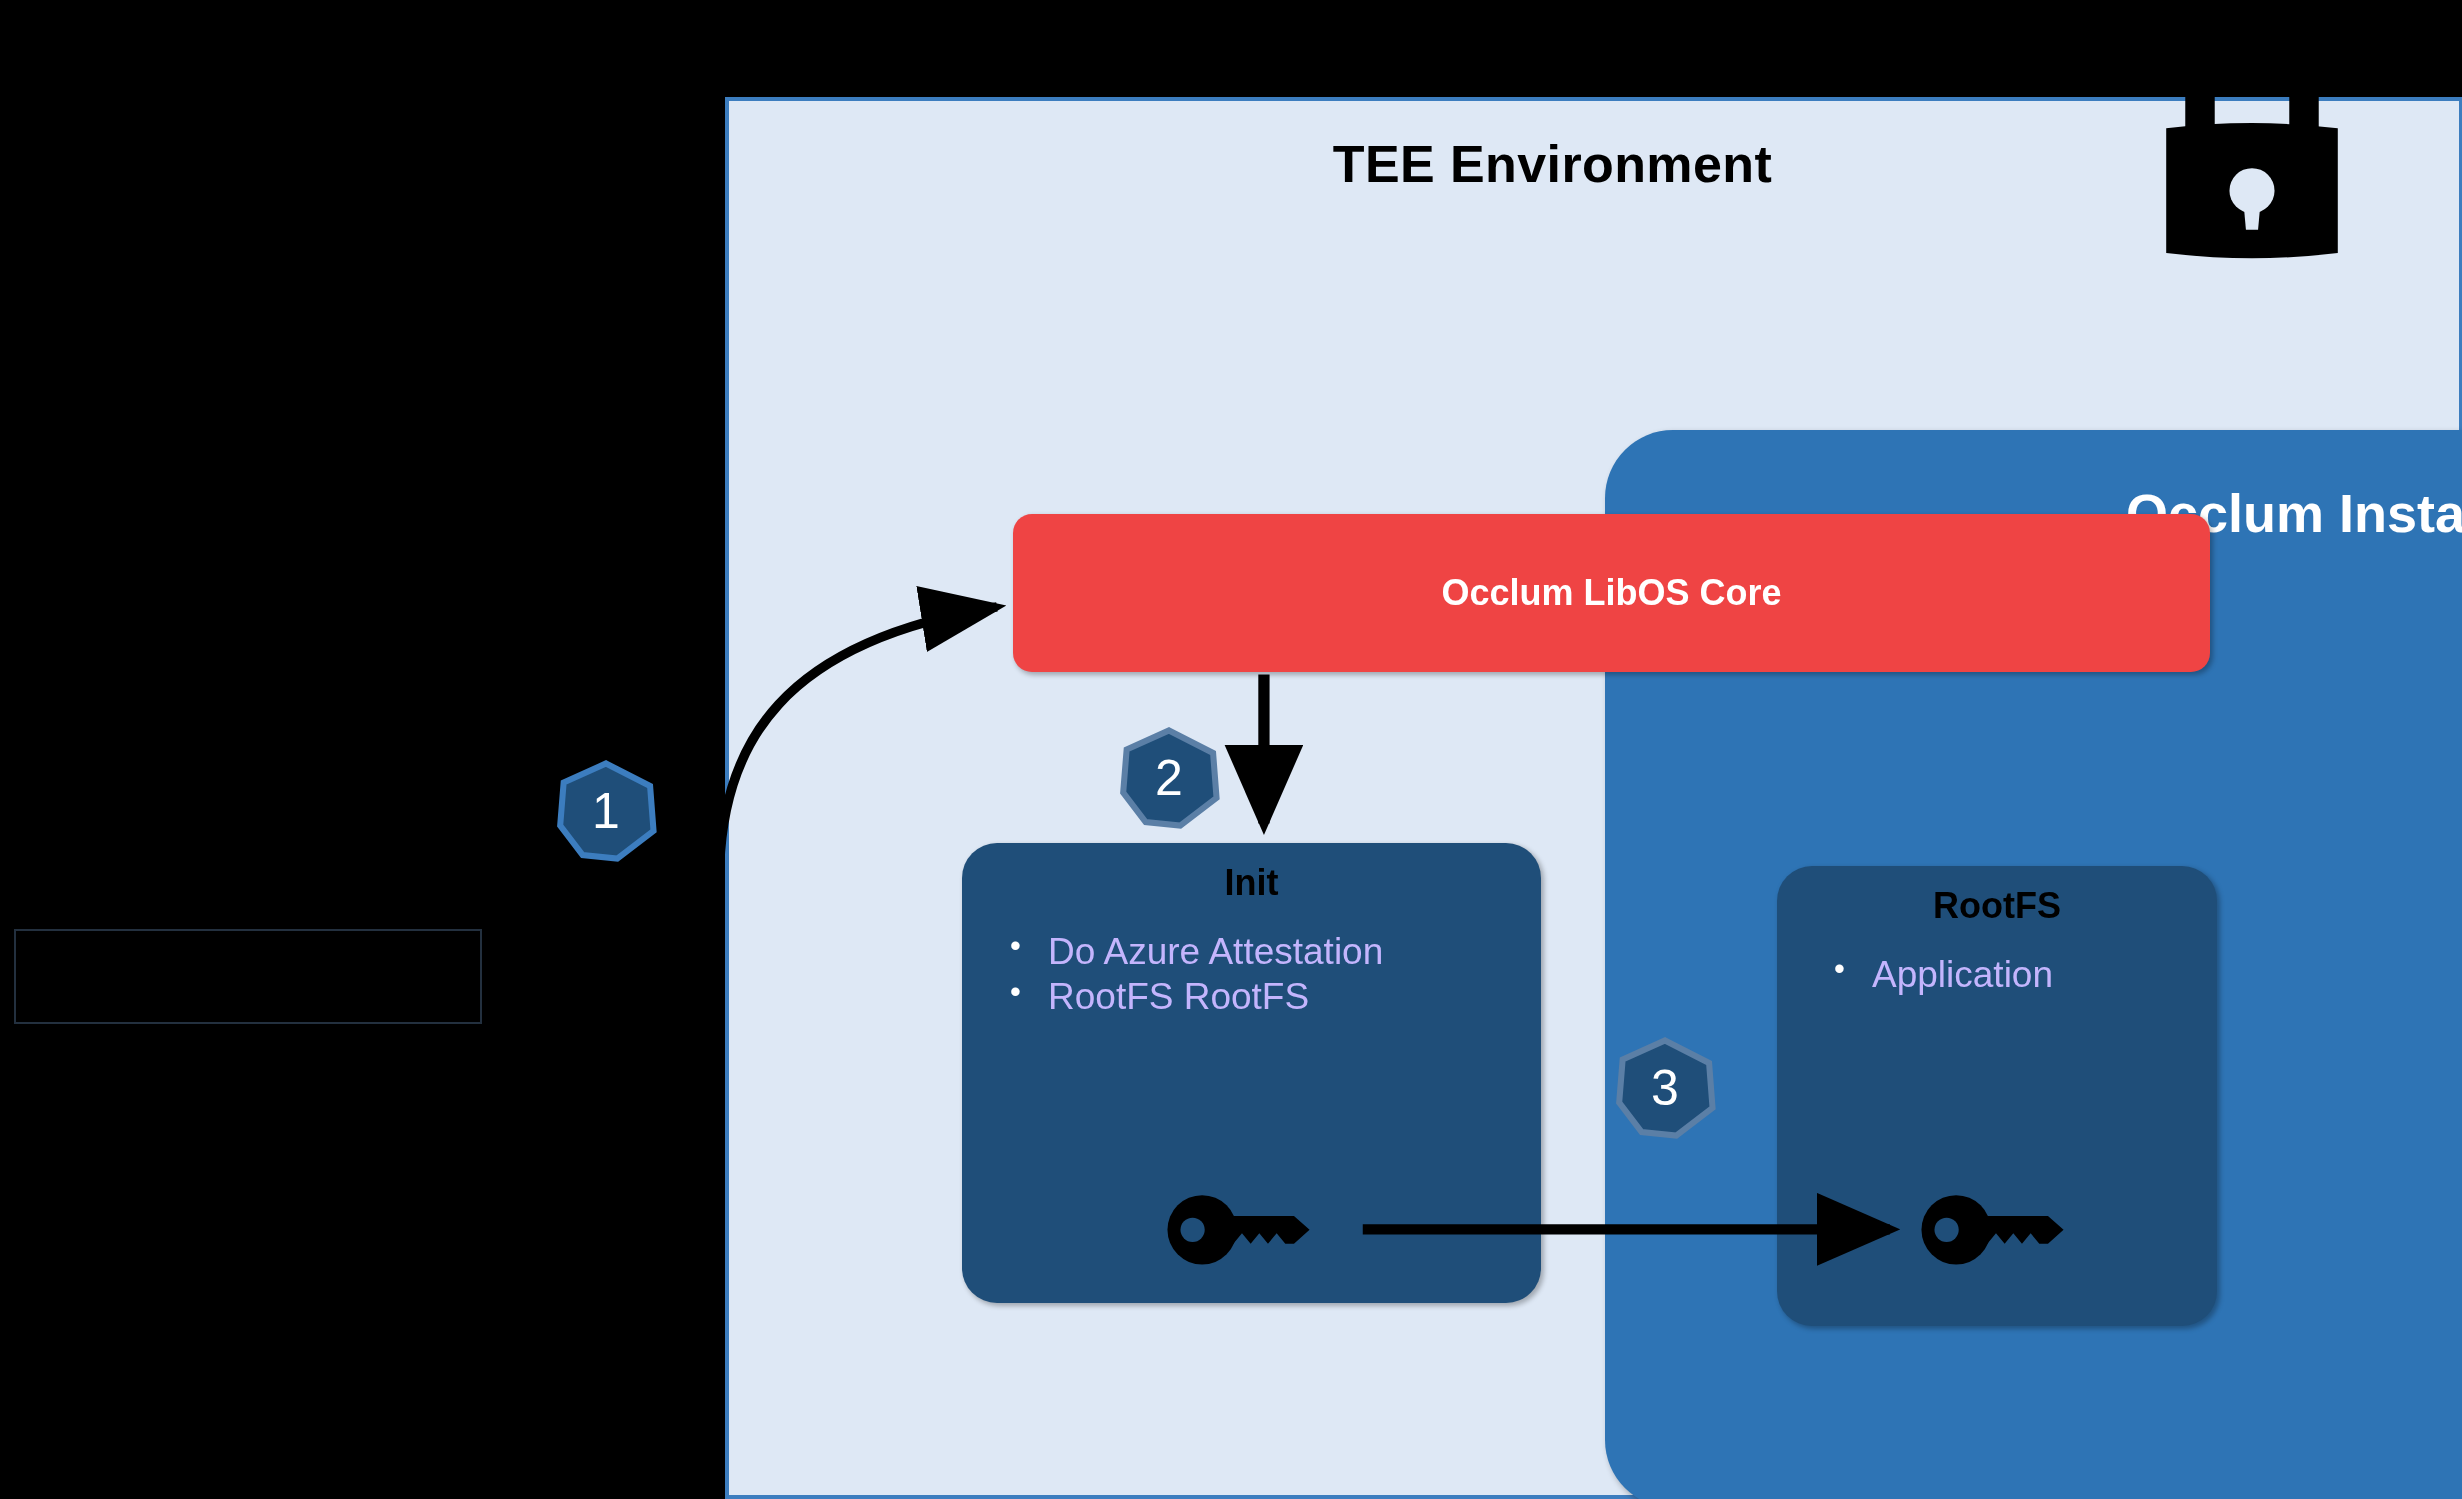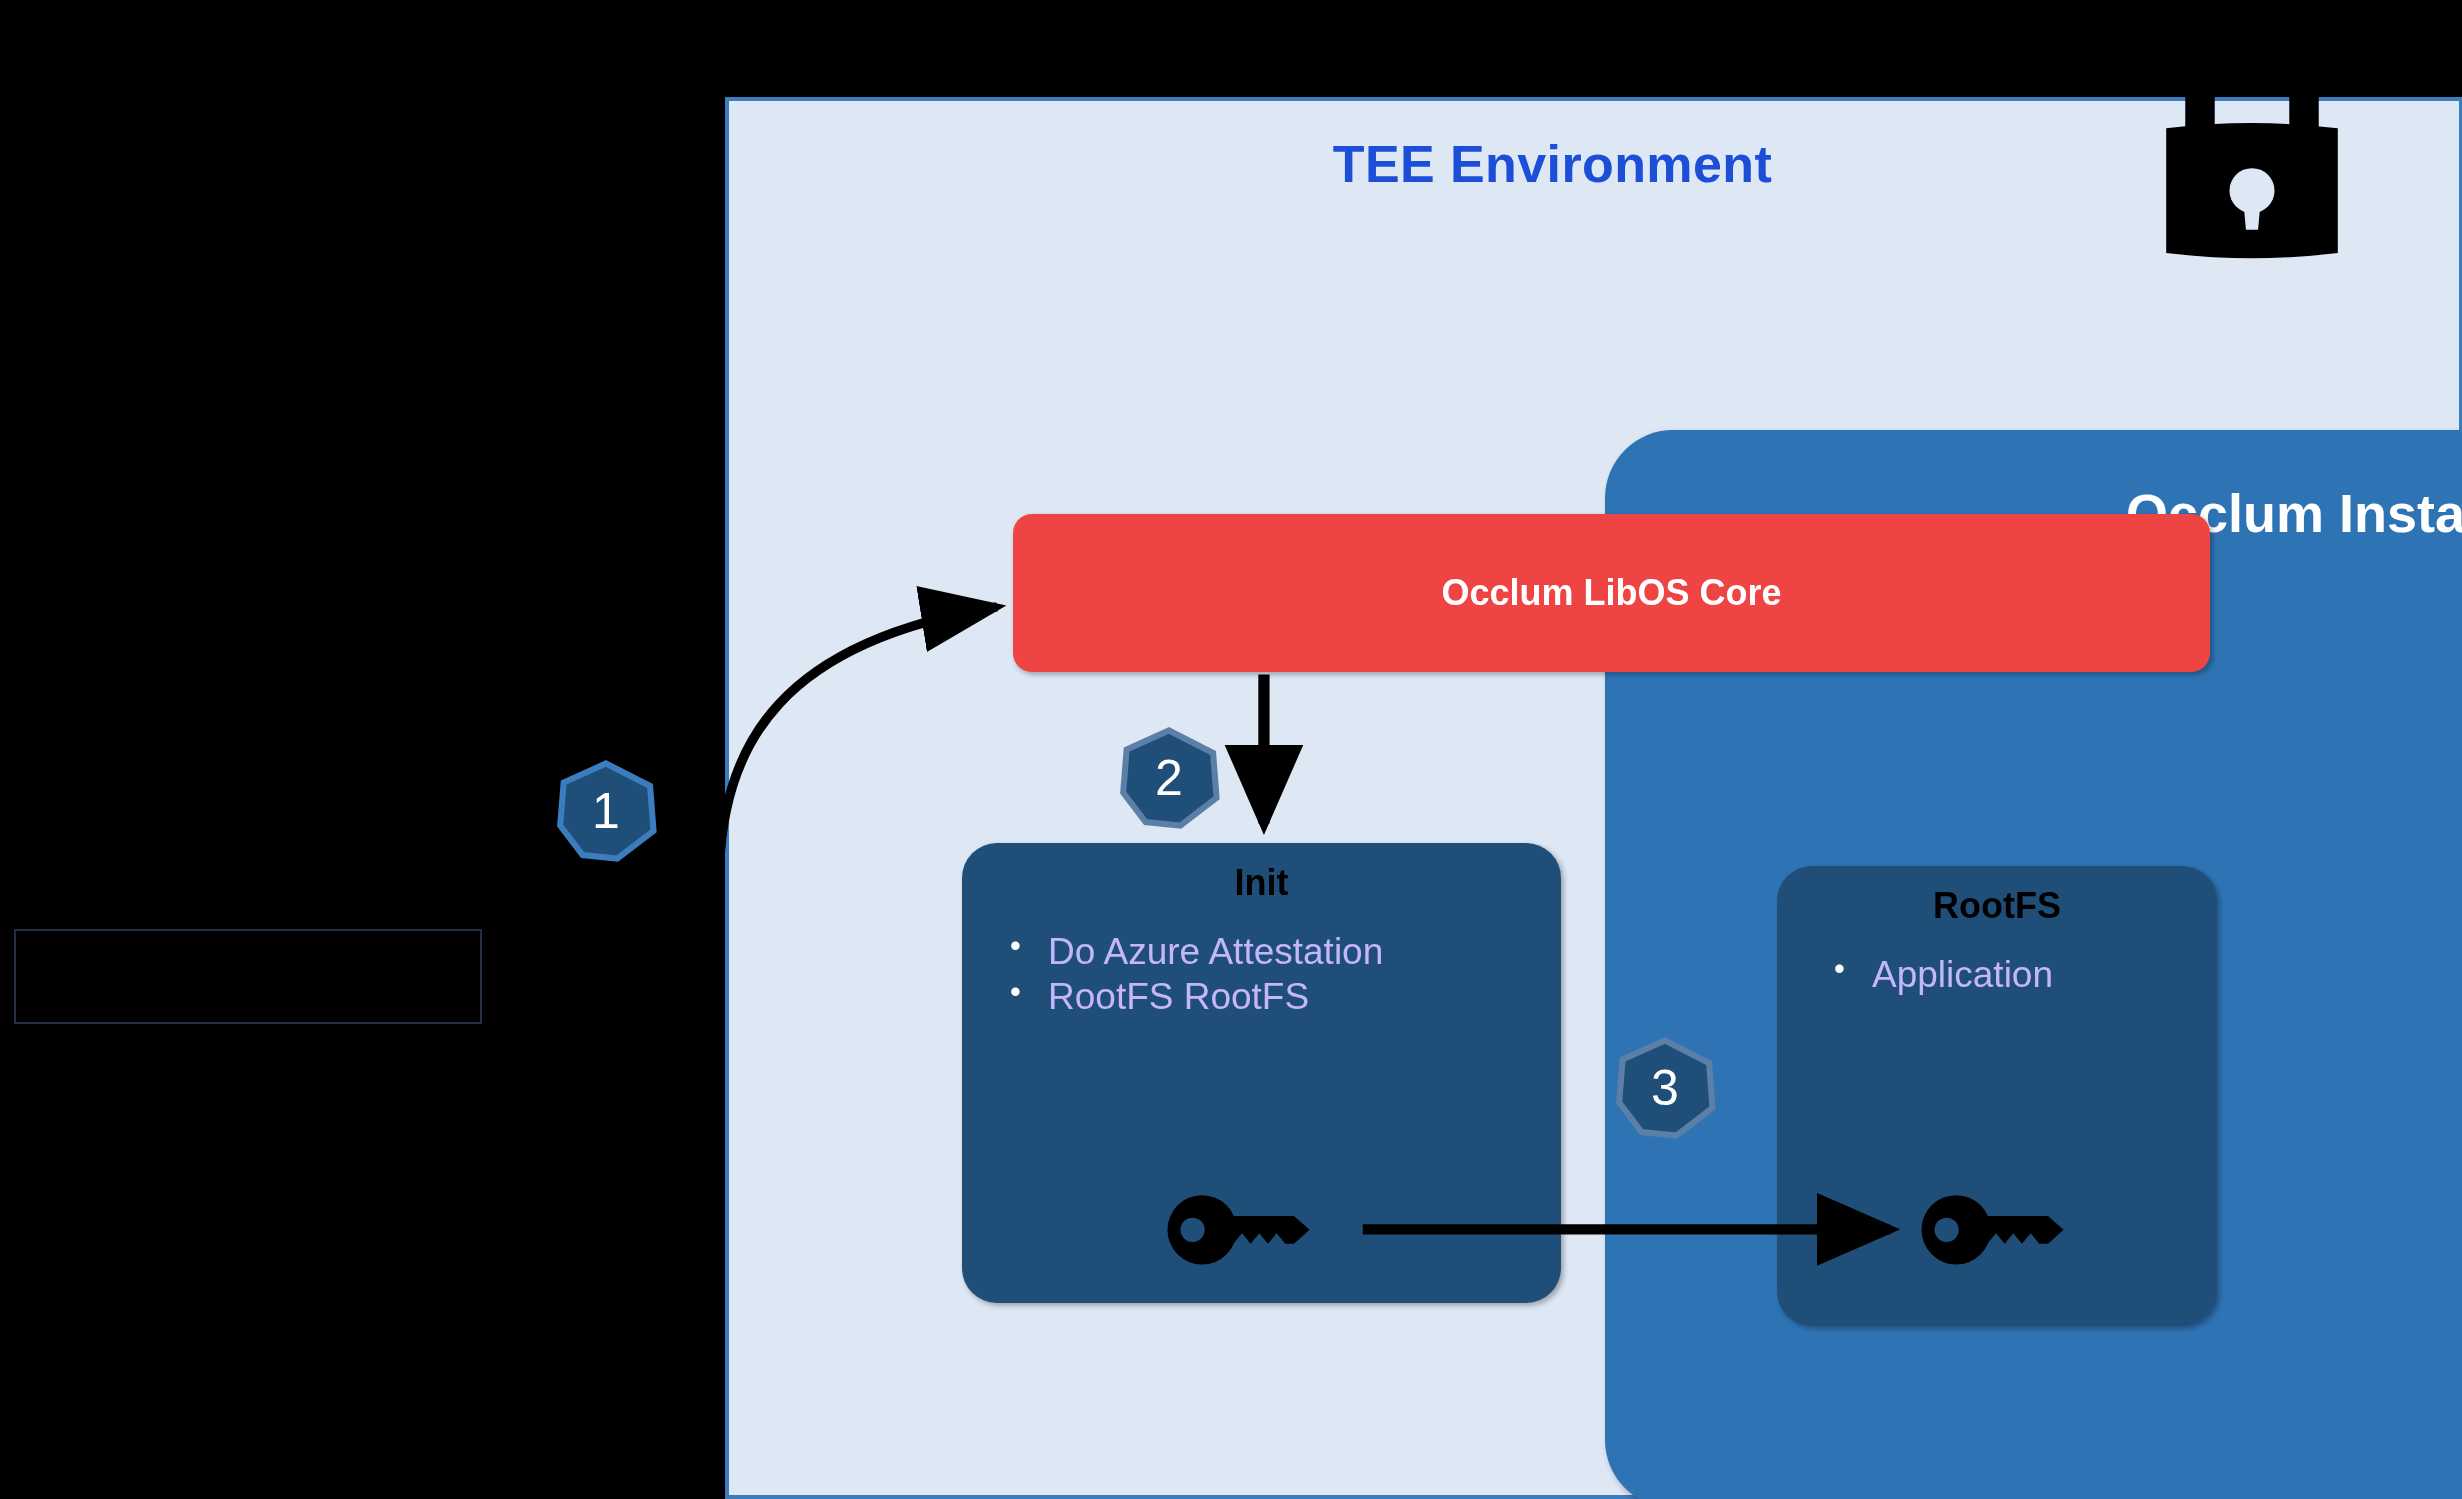--- a/index.html
+++ b/index.html
@@ -49,21 +49,21 @@
   }
 
   .tee-title {
     position: absolute;
     left: 0;
     top: 33px;
     width: 1647px;
     text-align: center;
     font-size: 52px;
     font-weight: bold;
-    color: #1d4ed8;
+    color: #000000;
     letter-spacing: 0.4px;
     white-space: nowrap;
   }
 
   
   .lock-icon {
     position: absolute;
     left: 2161px;
     top: 52px;
     width: 182px;
@@ -123,21 +123,20 @@
     position: absolute;
     background: #1F4E79;
     border-radius: 35px;
     box-shadow: 2.6px 2.6px 5.2px rgba(0,0,0,0.28);
   }
   .init-panel {
     left: 962px;
     top: 843px;
     width: 579px;
     height: 460px;
-    padding-left: 20px;
   }
   .rootfs-panel {
     left: 1777px;
     top: 843px;
     width: 440px;
     height: 460px;
     margin-top: 23px;
   }
 
   .panel-title {

